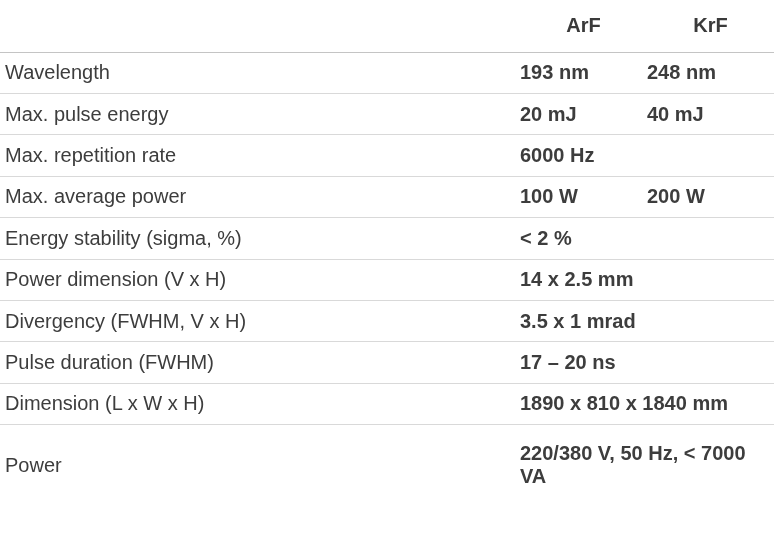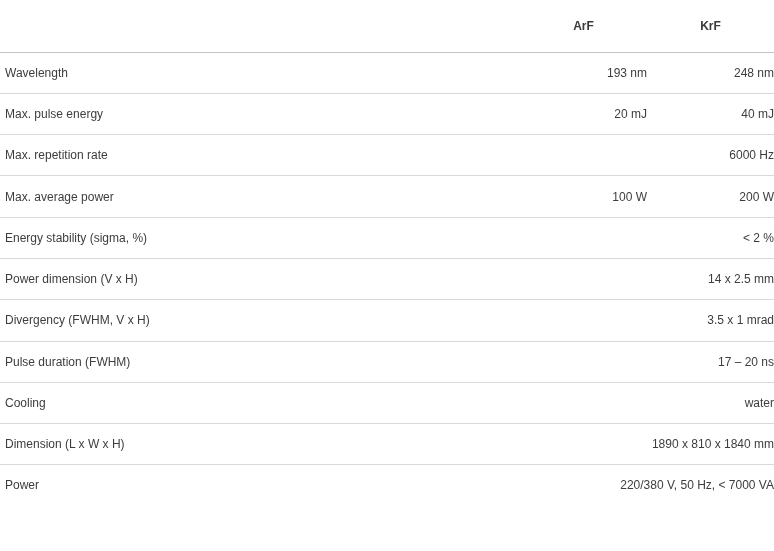--- a/index.html
+++ b/index.html
@@ -12,21 +12,21 @@
     height: 551px;
     overflow: hidden;
     font-family: "Liberation Sans", sans-serif;
     color: #3d3d3d;
   }
   table.specs {
     width: 774px;
     height: 505px;
     border-collapse: collapse;
     table-layout: fixed;
-    font-size: 12px;
+    font-size: 20px;
   }
   col.c-label { width: 520px; }
   col.c-arf   { width: 127px; }
   col.c-krf   { width: 127px; }
 
   thead tr {
     height: 52px;
     border-bottom: 1px solid #c4c4c4;
   }
   thead th {
@@ -46,21 +46,22 @@
   }
   td {
     vertical-align: middle;
     padding: 0;
   }
   td.label {
     text-align: left;
     padding-left: 5px;
   }
   td.value {
-    text-align: right;
+    text-align: left;
+    font-weight: bold;
   }
 </style>
 </head>
 <body>
 
 <table class="specs">
   <colgroup>
     <col class="c-label">
     <col class="c-arf">
     <col class="c-krf">
@@ -102,24 +103,20 @@
     </tr>
     <tr>
       <td class="label">Divergency (FWHM, V x H)</td>
       <td class="value" colspan="2">3.5 x 1 mrad</td>
     </tr>
     <tr>
       <td class="label">Pulse duration (FWHM)</td>
       <td class="value" colspan="2">17 – 20 ns</td>
     </tr>
     <tr>
-      <td class="label">Cooling</td>
-      <td class="value" colspan="2">water</td>
-    </tr>
-    <tr>
       <td class="label">Dimension (L x W x H)</td>
       <td class="value" colspan="2">1890 x 810 x 1840 mm</td>
     </tr>
     <tr>
       <td class="label">Power</td>
       <td class="value" colspan="2">220/380 V, 50 Hz, &lt; 7000 VA</td>
     </tr>
   </tbody>
 </table>
 

